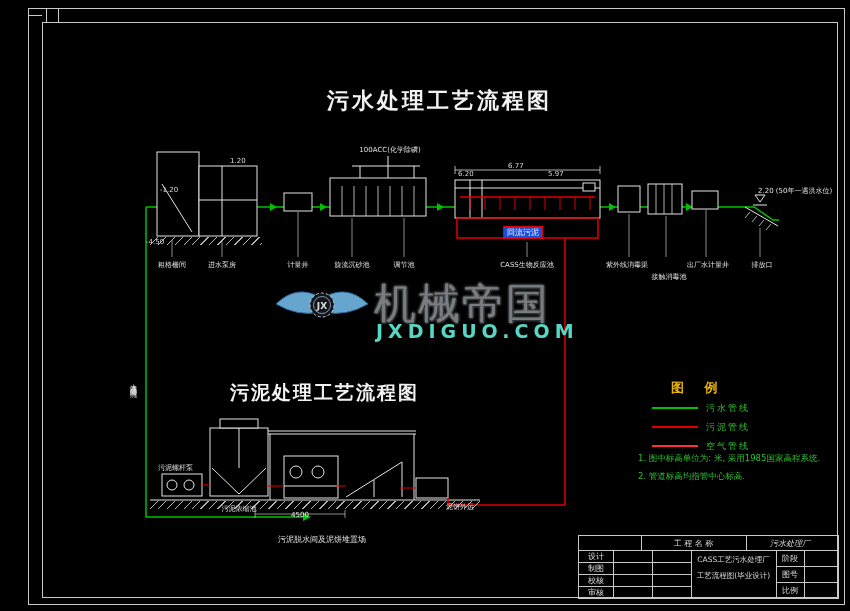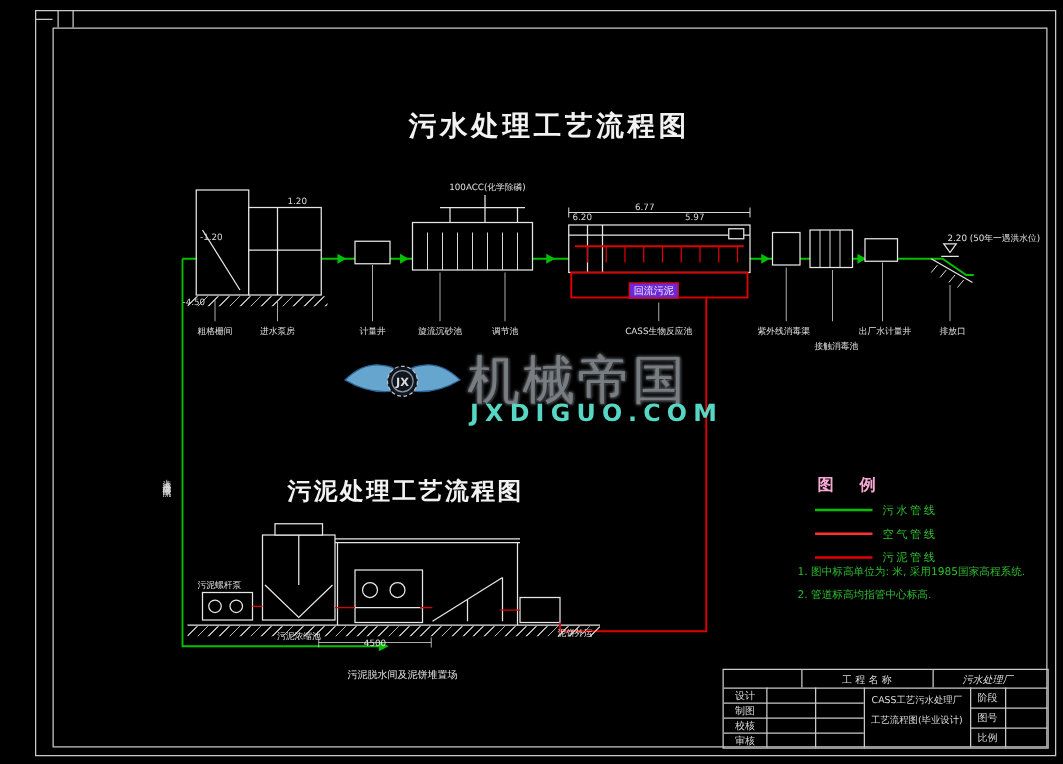--- a/index.html
+++ b/index.html
@@ -10,31 +10,31 @@
   .mark{position:absolute;background:#c9c9c9;}
   .title{position:absolute;color:#f2f2f2;font-weight:bold;white-space:nowrap;}
   #main-title{left:327px;top:86px;font-size:22px;letter-spacing:3px;}
   #sludge-title{left:230px;top:380px;font-size:19px;letter-spacing:2px;}
   .plabel{position:absolute;top:260px;transform:translateX(-50%);font-size:7px;color:#e0e0e0;white-space:nowrap;}
   .slabel{position:absolute;font-size:7px;color:#e0e0e0;white-space:nowrap;}
   .cent{transform:translateX(-50%);}
   .elev{position:absolute;font-size:7px;color:#d8d8d8;white-space:nowrap;}
   .hatch{position:absolute;height:8px;background:repeating-linear-gradient(135deg,transparent 0 5px,#b5b5b5 5px 6px);}
   #return-sludge{position:absolute;left:523px;top:226px;transform:translateX(-50%);font-size:8px;color:#eee;
-                 border:1px solid #e00000;background:#6d28d9;padding:0 3px;white-space:nowrap;}
+                 border:1px solid #e00000;background:#1d4ed8;padding:0 3px;white-space:nowrap;}
   #supernatant{position:absolute;left:128px;top:378px;writing-mode:vertical-rl;font-size:7px;color:#d8d8d8;letter-spacing:1px;}
   
   #watermark{position:absolute;left:272px;top:270px;width:330px;height:76px;opacity:.92;}
   #wm-brand{position:absolute;left:102px;top:6px;font-size:42px;font-weight:normal;color:#83888e;
             letter-spacing:2px;text-shadow:1px 1px 0 #32363b,0 0 3px #caced3;white-space:nowrap;}
   #wm-domain{position:absolute;left:104px;top:50px;font-size:19px;font-weight:bold;color:#5eead4;
              letter-spacing:5px;white-space:nowrap;}
   
   #legend{position:absolute;left:650px;top:379px;width:170px;}
-  #legend-title{font-size:13px;font-weight:bold;letter-spacing:8px;color:#f9a8d4;margin-left:4px;}
+  #legend-title{font-size:13px;font-weight:bold;letter-spacing:8px;color:#eab308;margin-left:21px;}
   .lg-row{position:relative;height:15px;margin-top:4px;}
   .lg-line{position:absolute;left:2px;top:6px;width:46px;border-top:2px solid #fff;}
   .lg-label{position:absolute;left:56px;top:1px;font-size:9px;color:#2fbf2f;letter-spacing:2px;}
   #notes{position:absolute;left:638px;top:446px;width:205px;}
   #notes-title{font-size:13px;font-weight:bold;letter-spacing:8px;color:#2fbf2f;}
   .note-item{font-size:8.5px;color:#2fbf2f;margin-top:7px;line-height:1.35;}
   
   #tblock{position:absolute;left:578px;top:535px;width:259px;height:62px;border:1px solid #c9c9c9;font-size:8px;color:#ddd;}
   .tb-line{position:absolute;background:#c9c9c9;}
   .tb-cell{position:absolute;display:flex;align-items:center;justify-content:center;text-align:center;white-space:nowrap;}
@@ -169,26 +169,26 @@
     <div id="wm-domain">JXDIGUO.COM</div>
   </div>
 
   <div id="legend">
     <div id="legend-title">图 例</div>
     <div class="lg-row">
       <span class="lg-line" style="border-top-color: rgb(0, 192, 0);"></span>
       <span class="lg-label">污水管线</span>
     </div>
     <div class="lg-row">
+      <span class="lg-line" style="border-top-color: rgb(224, 0, 0);"></span>
+      <span class="lg-label">污泥管线</span>
+    </div>
+    <div class="lg-row">
       <span class="lg-line" style="border-top-color: rgb(255, 48, 48);"></span>
       <span class="lg-label">空气管线</span>
-    </div>
-    <div class="lg-row">
-      <span class="lg-line" style="border-top-color: rgb(224, 0, 0);"></span>
-      <span class="lg-label">污泥管线</span>
     </div>
   </div>
 
   <div id="notes">
     <div class="note-item">1. 图中标高单位为: 米, 采用1985国家高程系统.</div>
     <div class="note-item">2. 管道标高均指管中心标高.</div>
   </div>
 
   <div id="tblock">
 

